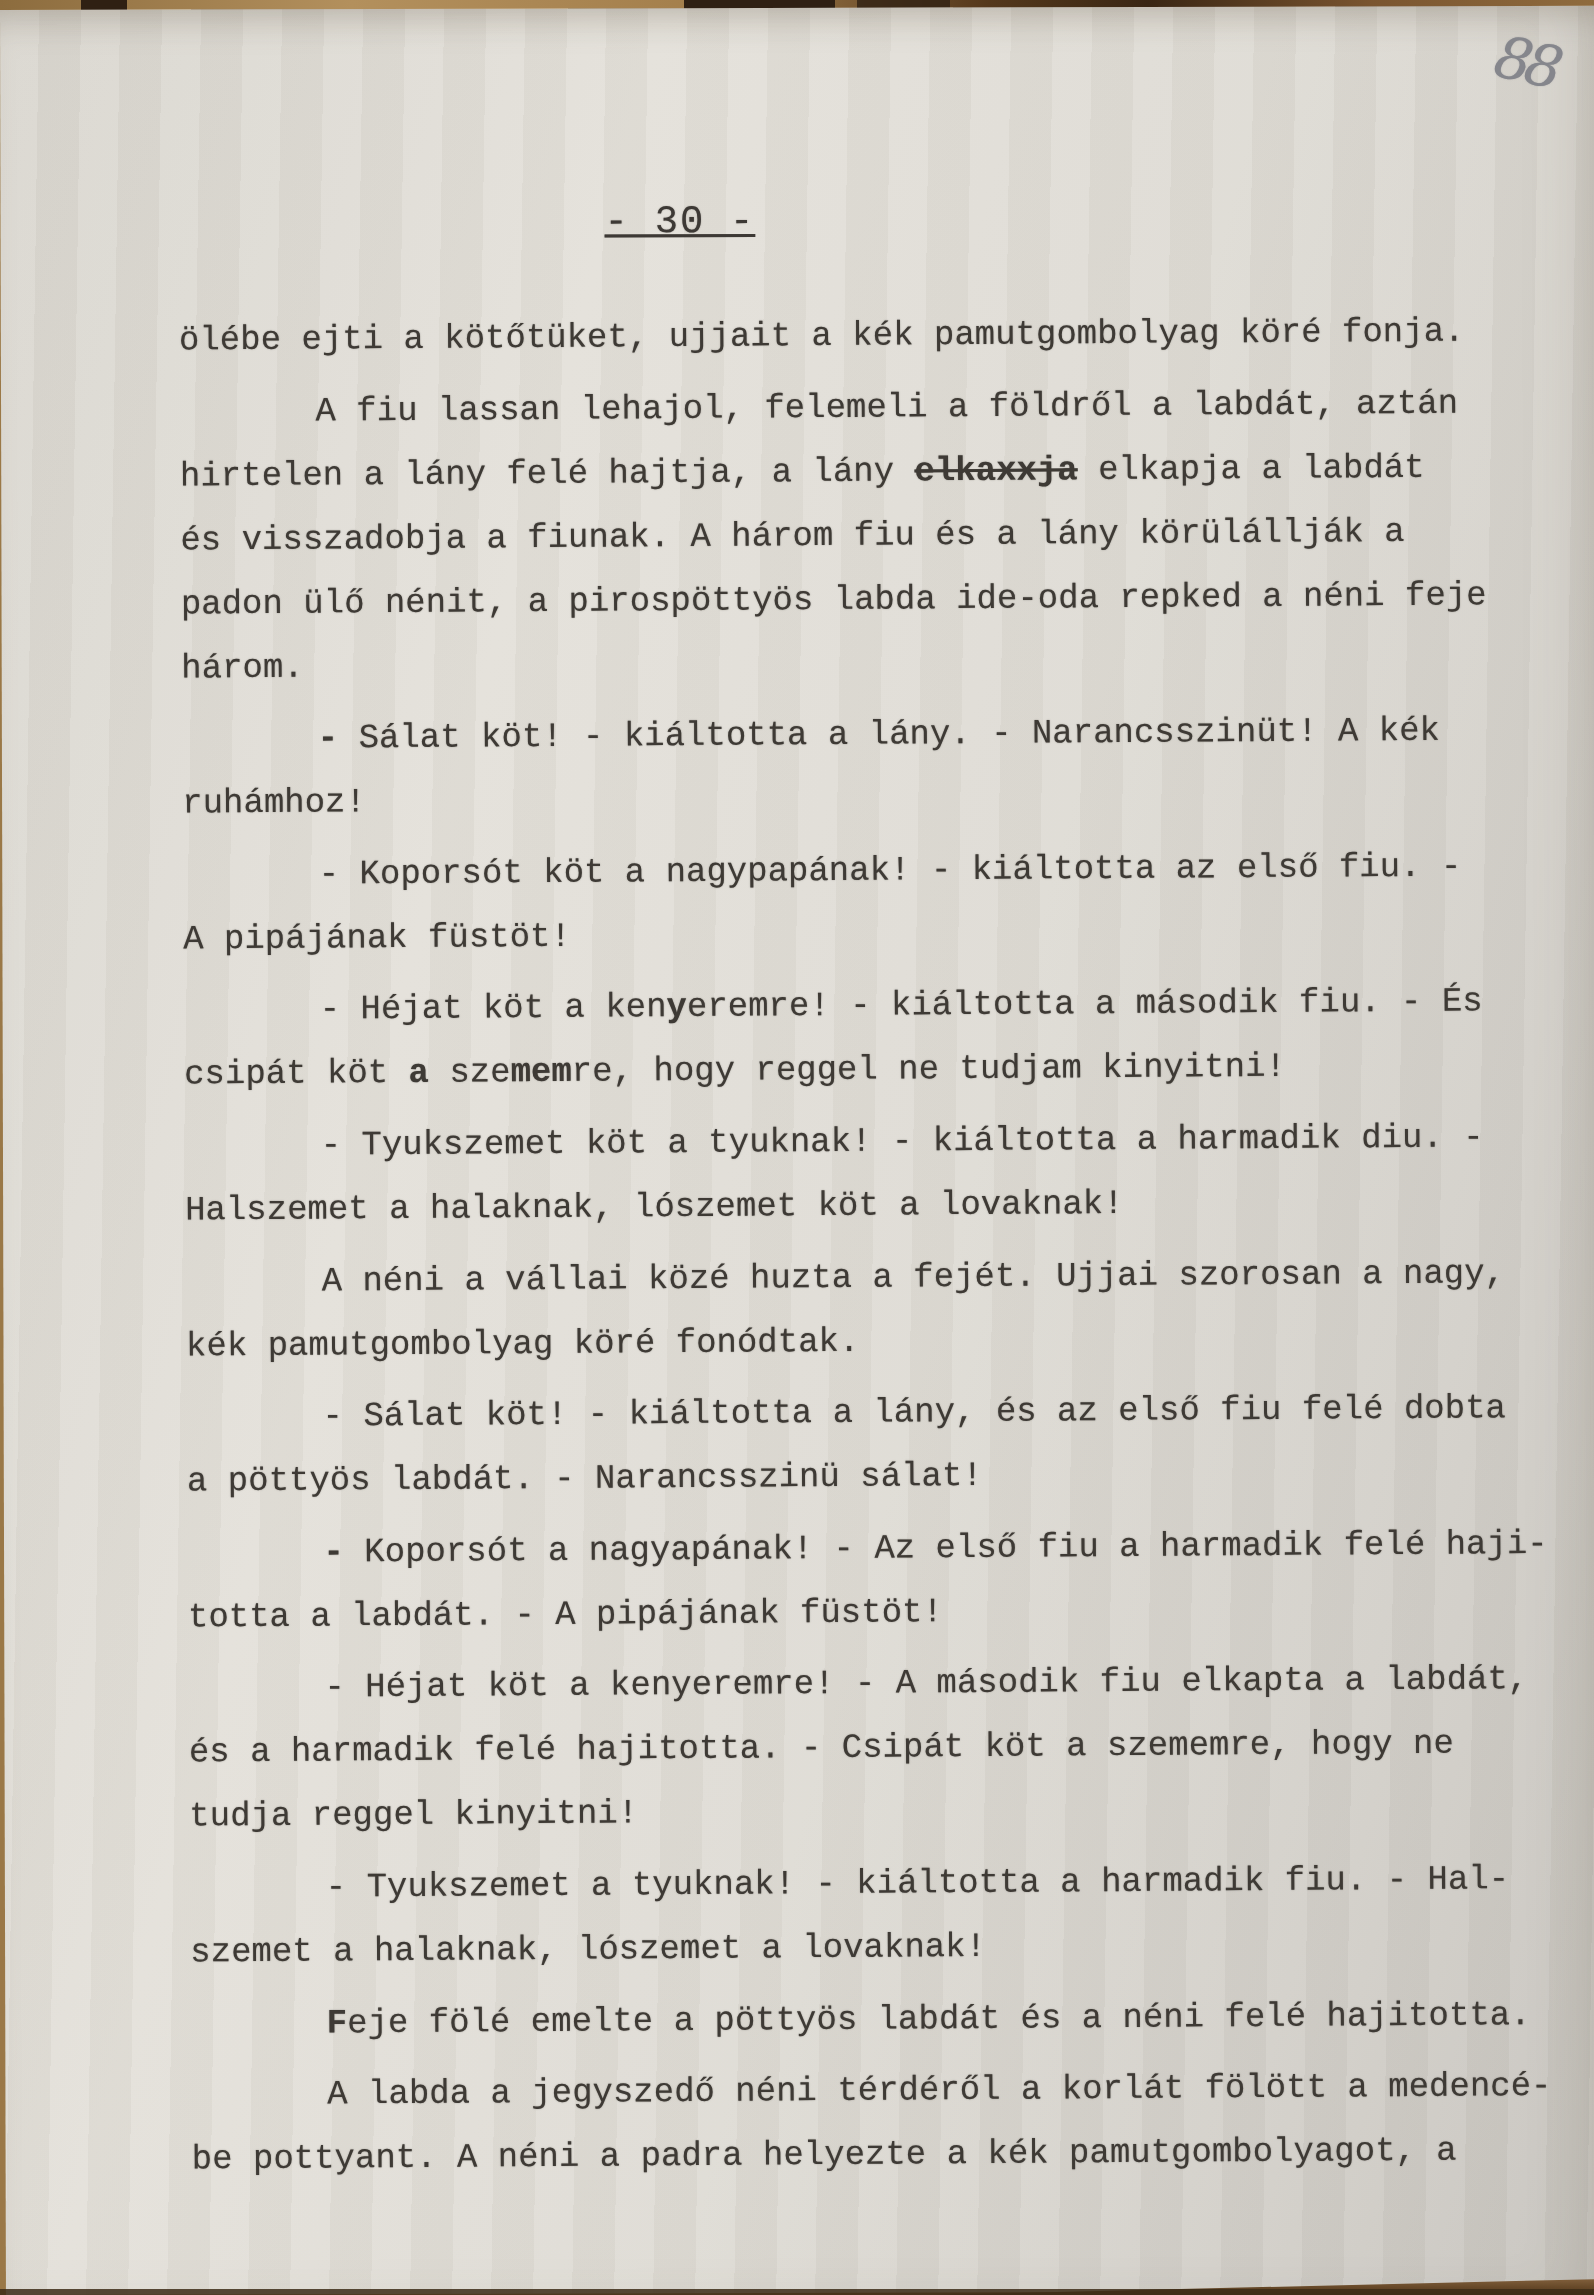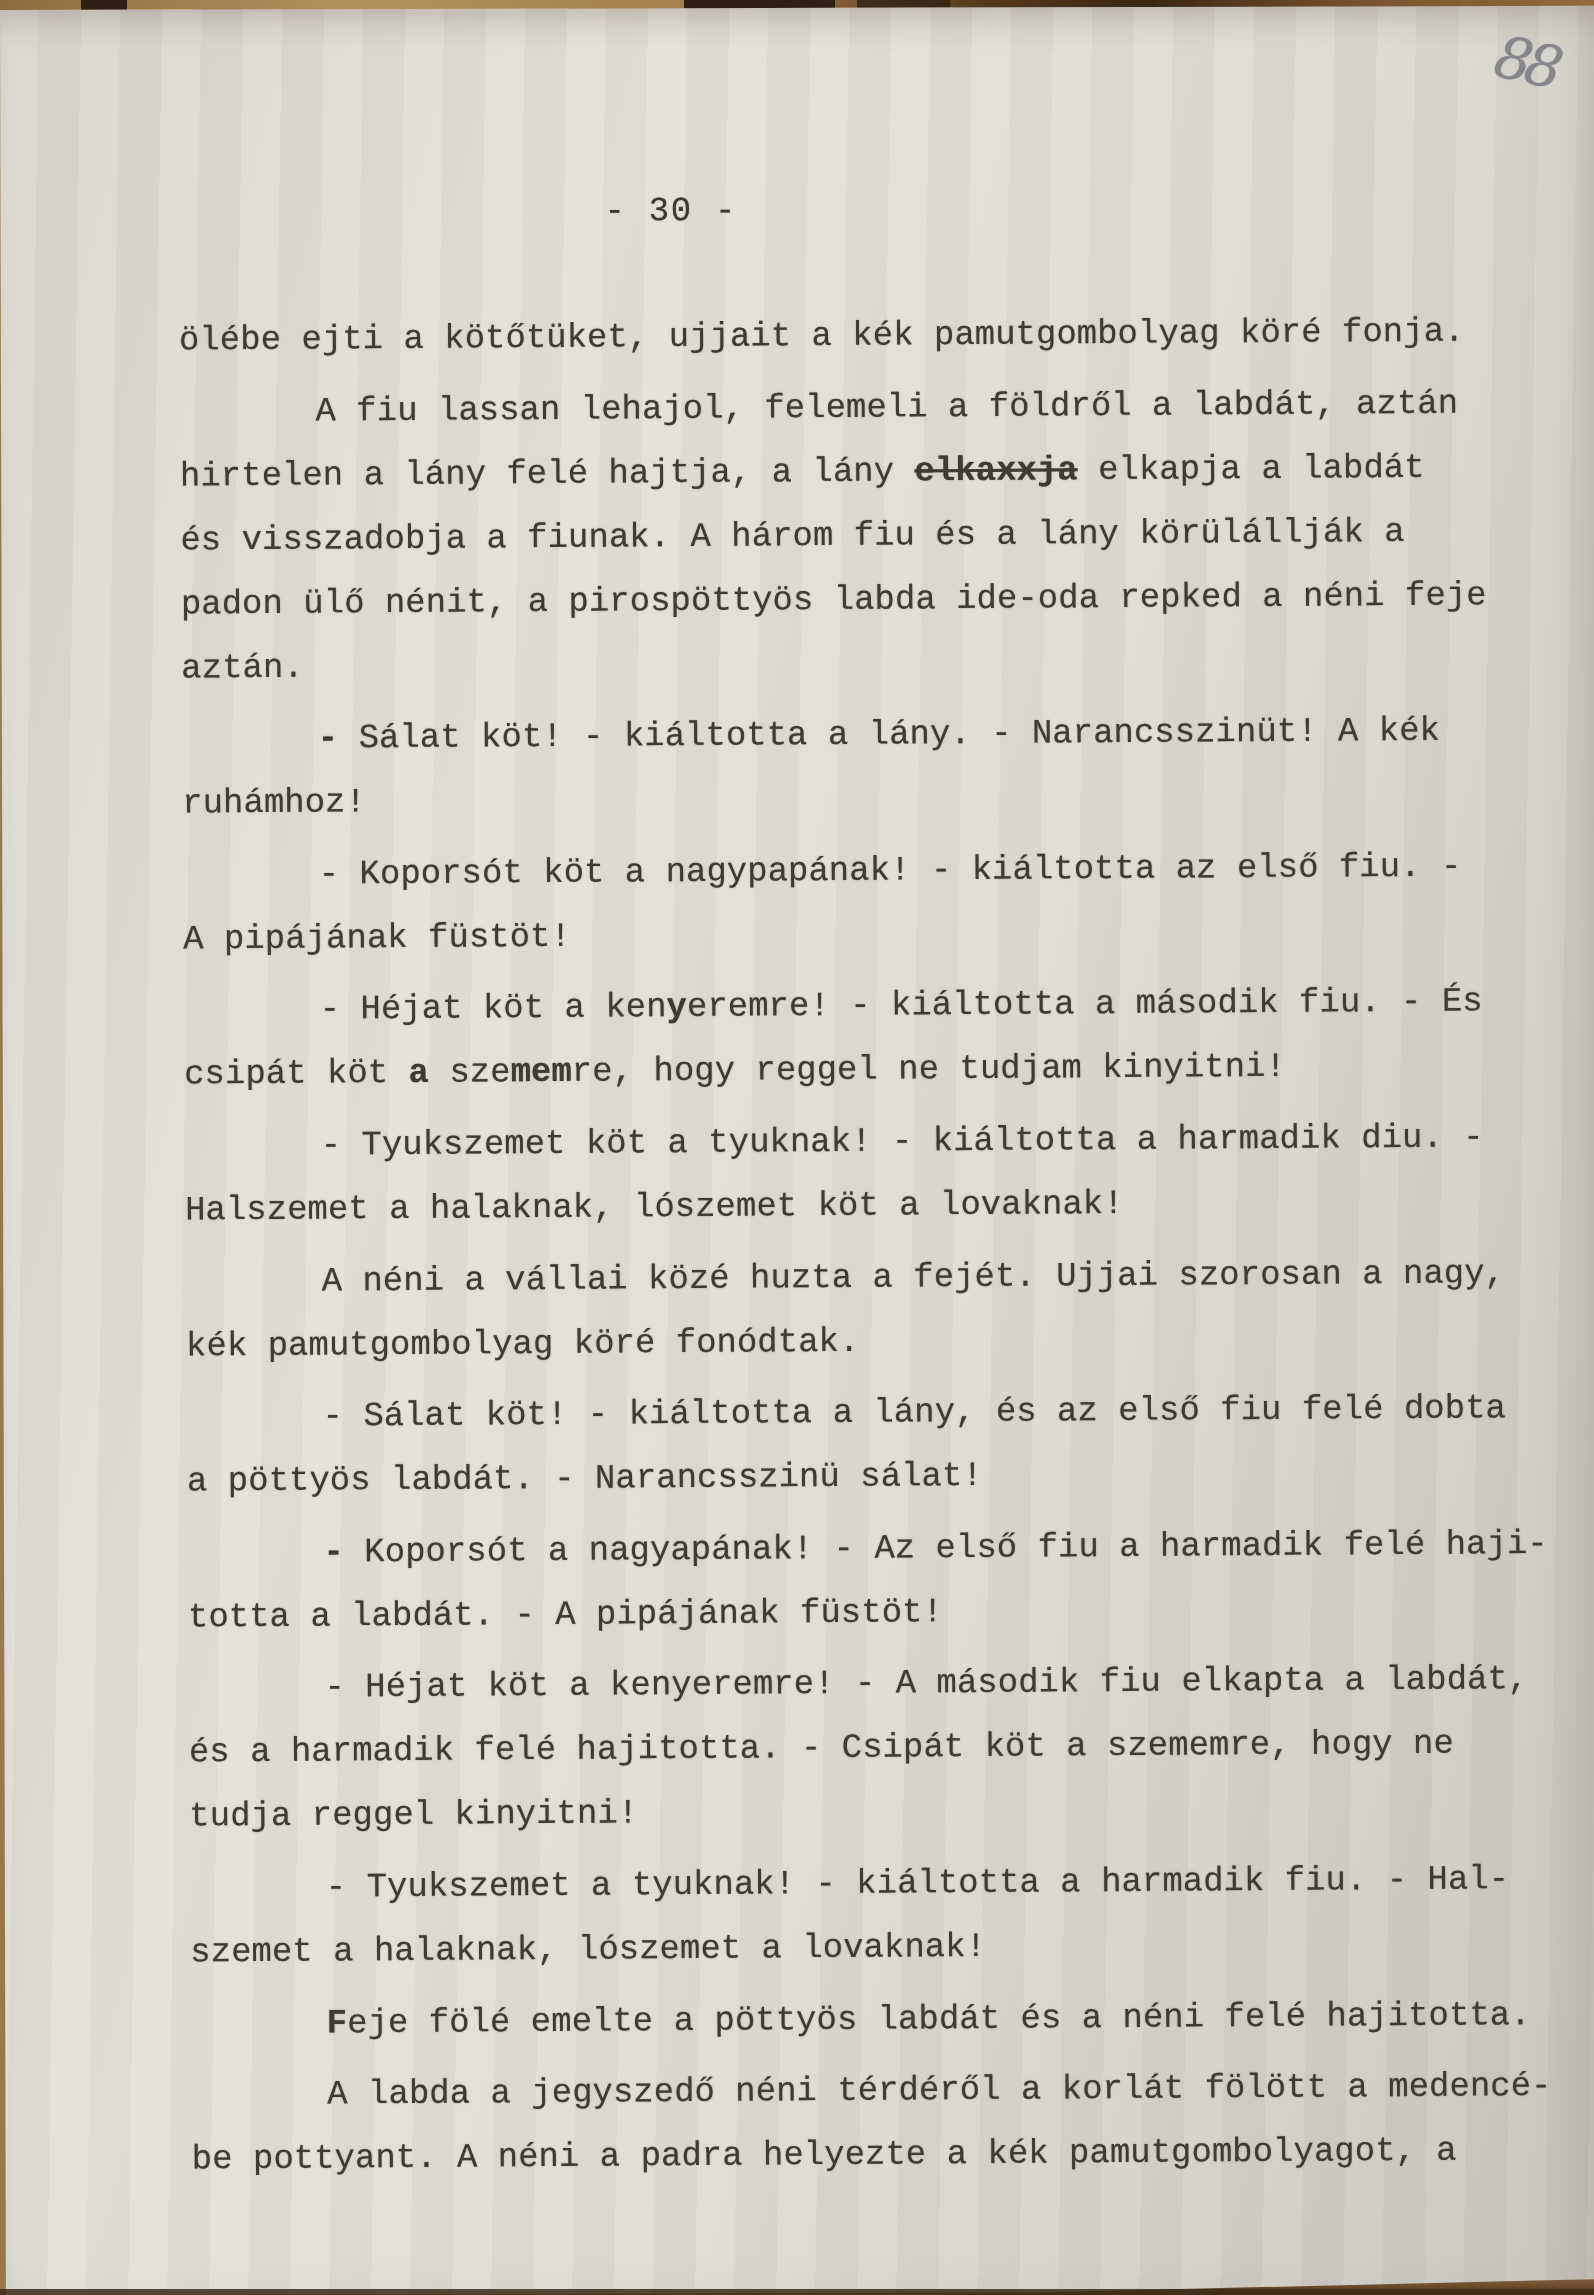--- a/index.html
+++ b/index.html
@@ -15,22 +15,22 @@
   .paper{position:absolute;top:10.2px;left:0;width:1598px;height:2285px;
         background:linear-gradient(105deg,#dad7d0 0%,#e4e1da 30%,#dfdcd5 58%,#d3d0ca 82%,#c8c5bf 100%);
         box-shadow:inset 0 29px 36px -24px rgba(115,102,84,.38), inset -42px 0 68px -34px rgba(95,85,68,.22);
         transform:rotate(-.15deg);transform-origin:top left;}
   .paper::before{content:"";position:absolute;inset:0;pointer-events:none;
         background:repeating-linear-gradient(91deg,rgba(255,255,255,.045) 0 39px,rgba(118,112,100,.05) 39px 81px);}
   .handwritten{position:absolute;top:22px;left:1495px;
         font-family:"DejaVu Serif",serif;font-style:italic;font-size:58px;
         color:#85868c;letter-spacing:-6px;transform:rotate(13deg);
         text-shadow:0 0 1.3px rgba(120,120,128,.6);}
-  .page-number{position:absolute;top:184px;left:604px;font-size:34px;color:#3d3935;
-        letter-spacing:1.7px;text-shadow:0 0 1.3px rgba(60,56,50,.55);}
+  .page-number{position:absolute;top:192px;left:604px;font-size:39px;color:#3d3935;
+        letter-spacing:1.7px;text-shadow:0 0 1.3px rgba(60,56,50,.55);text-decoration:underline;}
   .typed-text{position:absolute;top:299px;left:178px;width:1357px;
         font-size:34px;line-height:64px;color:#3e3a35;
         text-shadow:0 0 1.4px rgba(62,58,53,.55);
         transform:rotate(-.25deg);transform-origin:top left;}
   .line{white-space:pre;height:64px;}
   .line.indent{padding-left:136px;margin-top:7.6px;}
   .seg.strike{text-decoration:line-through;text-decoration-thickness:2.5px;font-weight:bold;}
   .seg.bold{font-weight:bold;}
   .wood-bottom-wedge{position:absolute;right:0;bottom:0;width:662px;height:18.7px;
         background:linear-gradient(#8a6742,#4e3418);
@@ -49,21 +49,21 @@
 
   <div class="paper">
     <div class="handwritten">88</div>
     <div class="page-number">- 30 -</div>
     <div class="typed-text" id="typed-lines">
         <div class="line"><span class="seg">ölébe ejti a kötőtüket, ujjait a kék pamutgombolyag köré fonja.</span></div>
         <div class="line indent"><span class="seg">A fiu lassan lehajol, felemeli a földről a labdát, aztán</span></div>
         <div class="line"><span class="seg">hirtelen a lány felé hajtja, a lány </span><span class="seg strike">elkaxxja</span><span class="seg"> elkapja a labdát</span></div>
         <div class="line"><span class="seg">és visszadobja a fiunak. A három fiu és a lány körülállják a</span></div>
         <div class="line"><span class="seg">padon ülő nénit, a pirospöttyös labda ide-oda repked a néni feje</span></div>
-        <div class="line"><span class="seg">aztán.</span></div>
+        <div class="line"><span class="seg">három.</span></div>
         <div class="line indent"><span class="seg bold">- </span><span class="seg">Sálat köt! - kiáltotta a lány. - Narancsszinüt! A kék</span></div>
         <div class="line"><span class="seg">ruhámhoz!</span></div>
         <div class="line indent"><span class="seg">- Koporsót köt a nagypapának! - kiáltotta az első fiu. -</span></div>
         <div class="line"><span class="seg">A pipájának füstöt!</span></div>
         <div class="line indent"><span class="seg">- Héjat köt a ken</span><span class="seg bold">y</span><span class="seg">eremre! - kiáltotta a második fiu. - És</span></div>
         <div class="line"><span class="seg">csipát köt </span><span class="seg bold">a</span><span class="seg"> sze</span><span class="seg bold">mem</span><span class="seg">re, hogy reggel ne tudjam kinyitni!</span></div>
         <div class="line indent"><span class="seg">- Tyukszemet köt a tyuknak! - kiáltotta a harmadik diu. -</span></div>
         <div class="line"><span class="seg">Halszemet a halaknak, lószemet köt a lovaknak!</span></div>
         <div class="line indent"><span class="seg">A néni a vállai közé huzta a fejét. Ujjai szorosan a nagy,</span></div>
         <div class="line"><span class="seg">kék pamutgombolyag köré fonódtak.</span></div>

